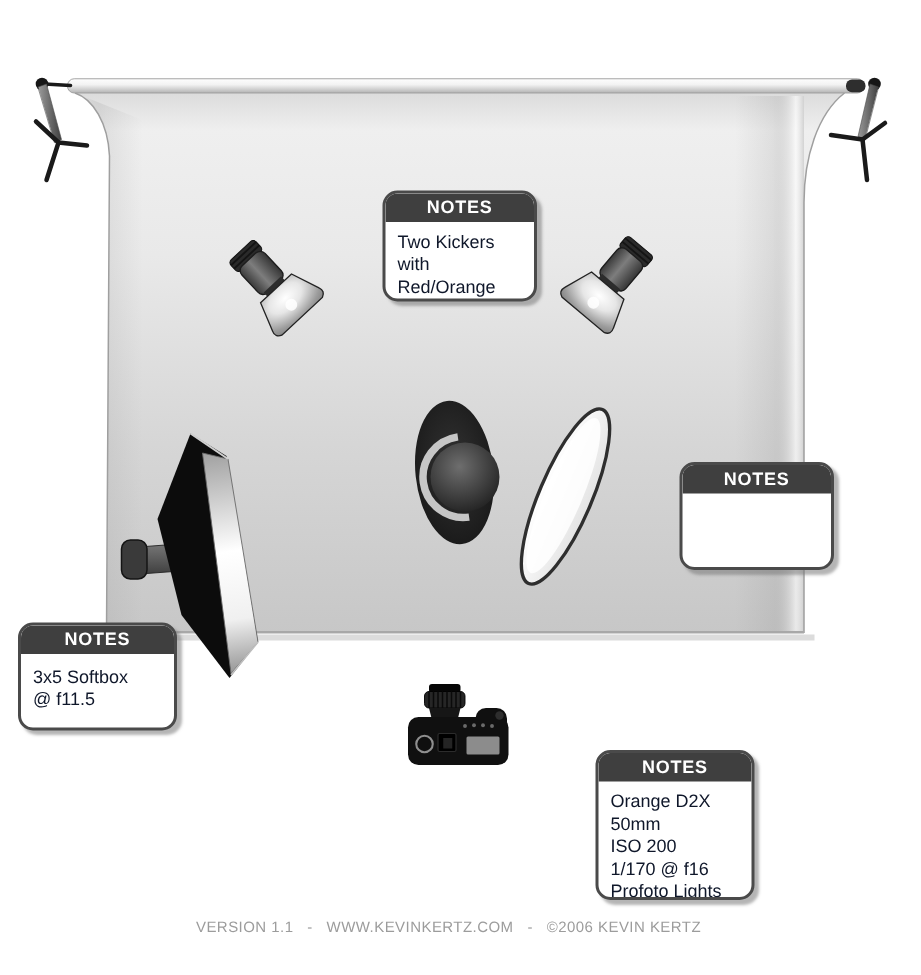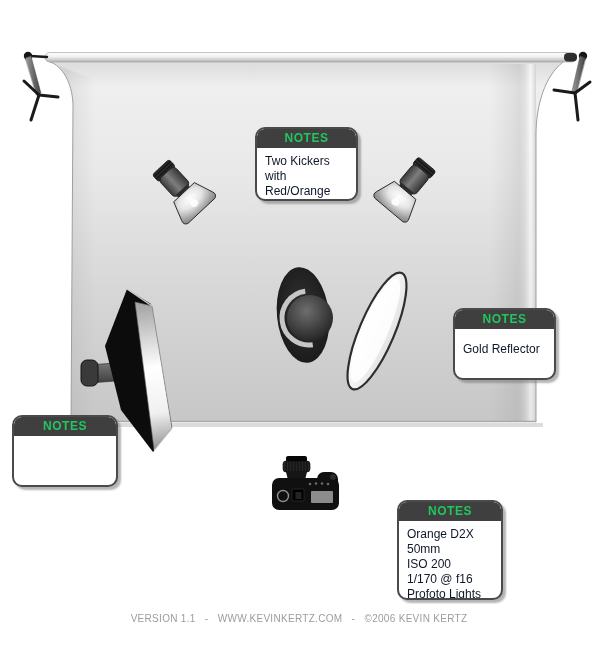--- a/index.html
+++ b/index.html
@@ -8,21 +8,21 @@
     font-family:"Liberation Sans",sans-serif;
   }
   .stage svg{position:absolute;left:0;top:0;}
   .notebox{
     position:absolute;box-sizing:border-box;background:#fff;
     border:2px solid #4a4a4a;border-radius:10px;
     box-shadow:3px 3px 2px rgba(120,120,120,0.55);
     overflow:hidden;z-index:5;
   }
   .nb-hdr{
-    background:#3f3f3f;color:#22c55e;font-weight:bold;font-size:12px;
+    background:#3f3f3f;color:#ffffff;font-weight:bold;font-size:12px;
     text-align:center;padding:2px 0 3px;letter-spacing:0.5px;
     border-radius:7px 7px 0 0;
   }
   .nb-body{
     padding:6px 8px 4px;font-size:12px;line-height:15px;color:#0f172a;
   }
   .nb-body.centered{padding-top:13px;}
   .footer{
     position:absolute;left:0;right:16px;top:613px;text-align:center;z-index:4;
   }
@@ -185,27 +185,28 @@
     <div class="nb-hdr">NOTES</div>
     <div class="nb-body">
       <div>Two Kickers with</div>
       <div>Red/Orange Gels</div>
 
     </div>
   </div>
 
   <div class="notebox" style="left:453px;top:308px;width:103px;height:72px">
     <div class="nb-hdr">NOTES</div>
-    <div class="nb-body centered">
-      <div>Gold Reflector</div>
+  </div>
+
+  <div class="notebox" style="left:12px;top:415px;width:106px;height:72px">
+    <div class="nb-hdr">NOTES</div>
+    <div class="nb-body" style="padding-top:8px">
+      <div>3x5 Softbox</div>
+      <div>@ f11.5</div>
     </div>
-  </div>
-
-  <div class="notebox" style="left:12px;top:415px;width:106px;height:72px">
-    <div class="nb-hdr">NOTES</div>
   </div>
 
   <div class="notebox" style="left:397px;top:500px;width:106px;height:100px">
     <div class="nb-hdr">NOTES</div>
     <div class="nb-body">
       <div>Orange D2X</div>
       <div>50mm</div>
       <div>ISO 200</div>
       <div>1/170 @ f16</div>
       <div>Profoto Lights</div>

